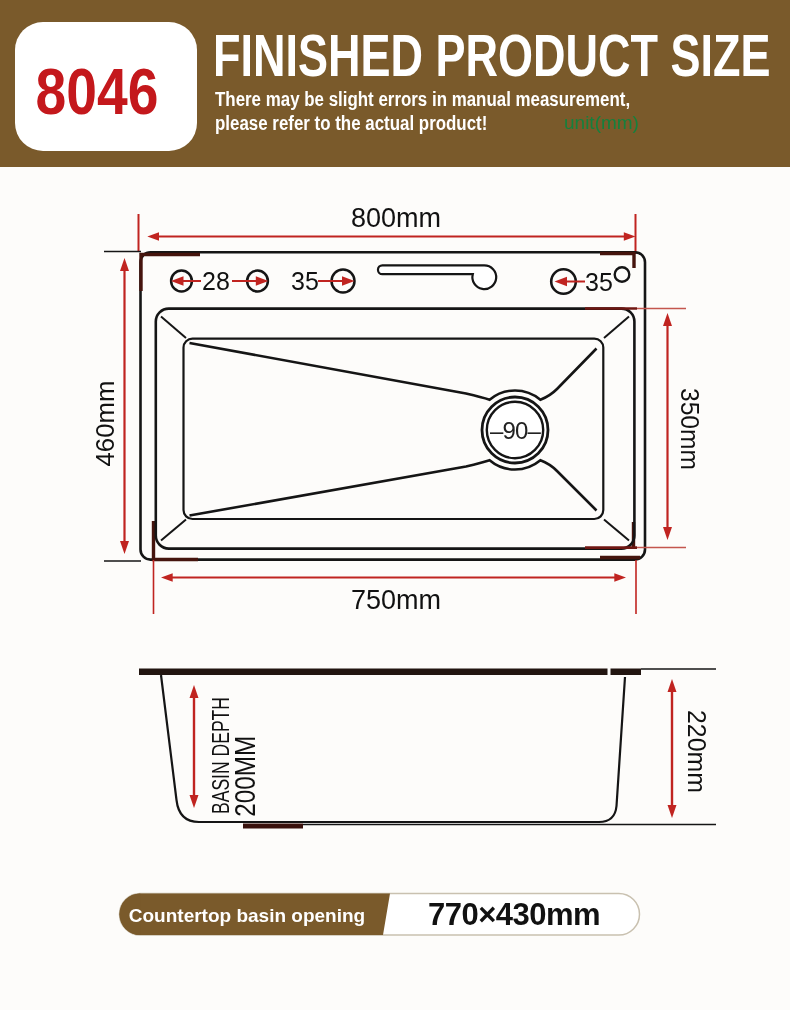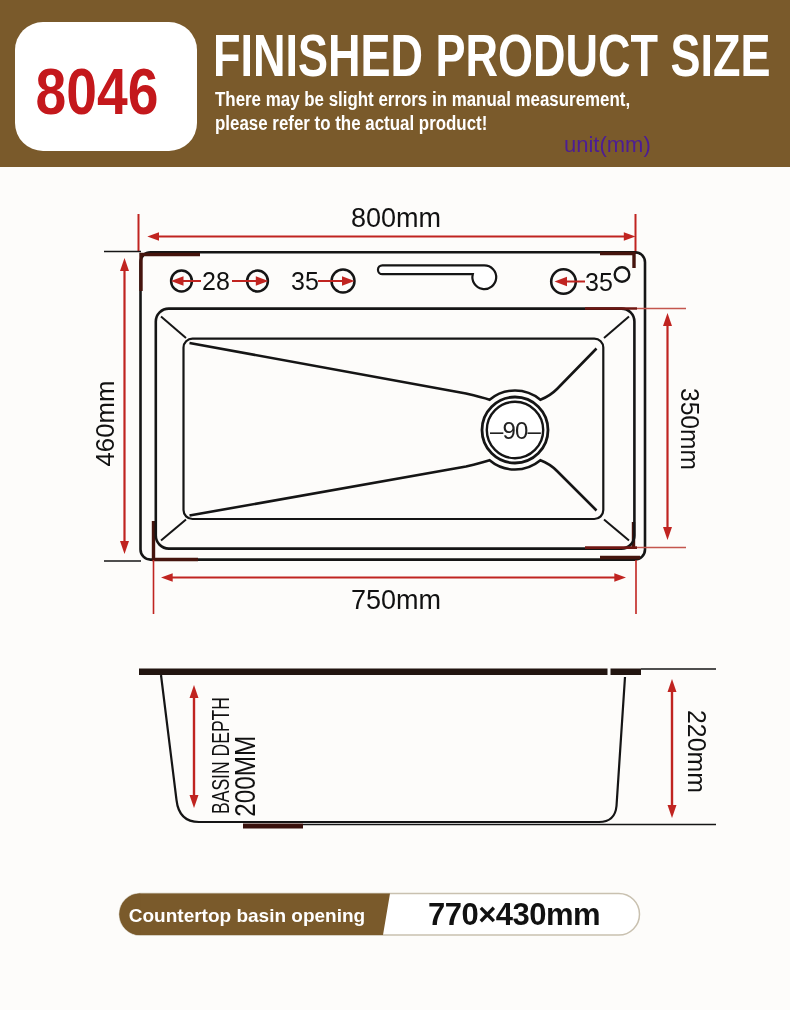--- a/index.html
+++ b/index.html
@@ -14,21 +14,21 @@
 <div class="abs" style="left:15px;top:22px;width:182px;height:129px;background:#ffffff;border-radius:28px;"></div>
 
 <div class="abs" style="left:6px;top:25px;width:182px;height:132px;display:flex;align-items:center;justify-content:center;color:#c4181c;font-weight:bold;font-size:65px;transform:scaleX(0.85);transform-origin:center;">8046</div>
 
 <div class="abs" style="left:213px;top:26px;color:#fff;font-weight:bold;font-size:60px;line-height:60px;white-space:nowrap;transform:scaleX(0.75);transform-origin:left;">FINISHED PRODUCT SIZE</div>
 
 <div class="abs" style="left:215px;top:89px;color:#fff;font-weight:bold;font-size:20px;line-height:21px;white-space:nowrap;transform:scaleX(0.845);transform-origin:left;">There may be slight errors in manual measurement,</div>
 
 <div class="abs" style="left:215px;top:113px;color:#fff;font-weight:bold;font-size:20px;line-height:21px;white-space:nowrap;transform:scaleX(0.845);transform-origin:left;">please refer to the actual product!</div>
 
-<div class="abs" style="left:564px;top:132px;color:#4c1d95;font-size:22px;">unit(mm)</div>
+<div class="abs" style="left:564px;top:112px;color:#15803d;font-size:19px;">unit(mm)</div>
 
 <svg class="abs" style="left:0;top:0;" width="790" height="1010" viewBox="0 0 790 1010">
   <g fill="none" stroke-linecap="butt">
 
     <g stroke="#c02420" stroke-width="2">
       <line x1="138.5" y1="214" x2="138.5" y2="252"></line>
       <line x1="635.5" y1="214" x2="635.5" y2="254"></line>
       <line x1="156" y1="236.5" x2="627" y2="236.5"></line>
     </g>
     <g fill="#c02420" stroke="none">

